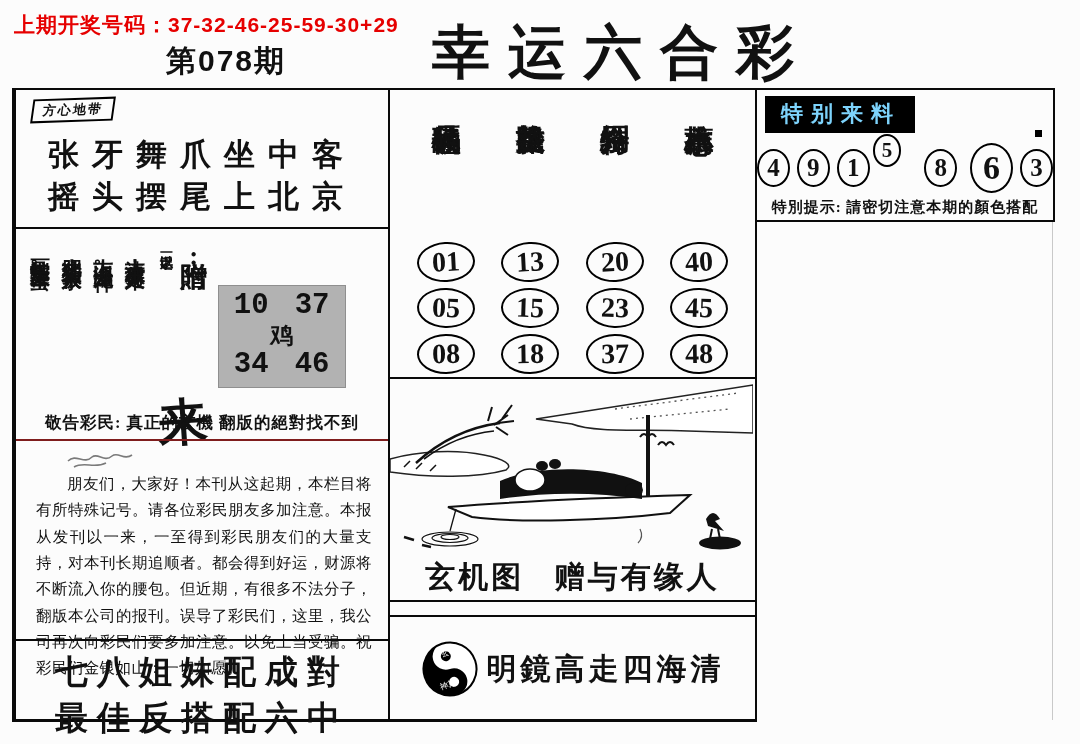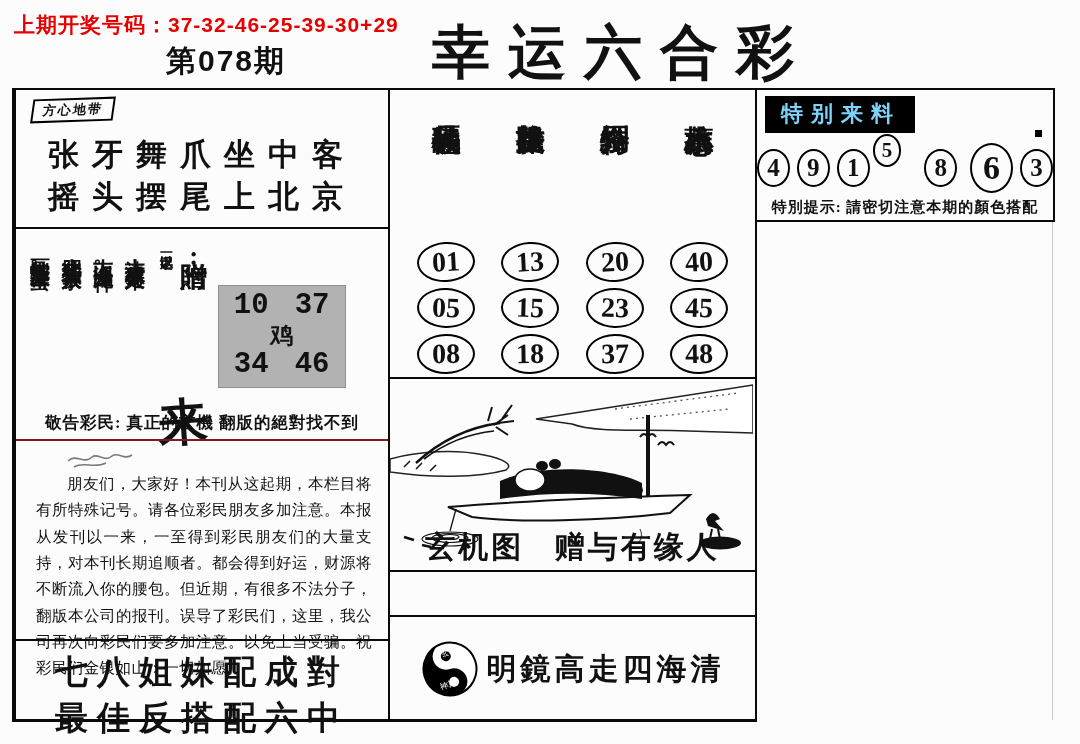--- a/index.html
+++ b/index.html
@@ -56,21 +56,21 @@
   #picks{height:287px;box-sizing:border-box;display:flex;justify-content:space-around;padding:12px 14px 0 14px;}
   .pick-group{display:flex;flex-direction:column;align-items:center;}
   .pick-header{font-size:29px;font-weight:bold;line-height:1.22;height:152px;}
   .pick-nums{display:flex;flex-direction:column;align-items:center;margin-top:6px;}
   .num-circle{width:54px;height:36px;border:2px solid #000;border-radius:50%;display:flex;align-items:center;
               justify-content:center;font-size:28px;font-weight:bold;margin:3px 0;}
   .num-circle:nth-child(1){transform:rotate(-3deg);}
   .num-circle:nth-child(2){transform:rotate(2deg);}
   .num-circle:nth-child(3){transform:rotate(-1deg);}
 
-  #mystic{position:absolute;left:0;top:287px;width:365px;height:195px;box-sizing:border-box;
+  #mystic{position:absolute;left:0;top:287px;width:365px;height:225px;box-sizing:border-box;
           border-top:2px solid #0a0a0a;border-bottom:2px solid #0a0a0a;}
   #mystic svg{display:block;}
   #mystic-caption{position:absolute;bottom:2px;left:0;width:100%;text-align:center;font-size:30px;font-weight:bold;letter-spacing:3px;}
   #mystic-caption span{margin:0 10px;}
 
   #mid-bottom{position:absolute;left:0;top:525px;width:365px;height:107px;box-sizing:border-box;
               border-top:2px solid #0a0a0a;display:flex;align-items:center;justify-content:center;gap:8px;}
   #taiji{flex:0 0 auto;margin-top:-2px;}
   .couplet-mid{font-size:30px;font-weight:bold;letter-spacing:4px;line-height:1.35;white-space:nowrap;}
 
@@ -83,21 +83,21 @@
   .sp-sup{width:29px;height:29px;font-size:21px;transform:translateY(-18px);margin-left:-4px;}
   .sp-big{width:46px;height:46px;font-size:34px;margin-left:6px;}
   .sp-gap{margin-left:16px;}
   #special-tip{position:absolute;bottom:3px;left:0;width:100%;text-align:center;font-size:15px;font-weight:bold;letter-spacing:1px;}
 </style>
 </head>
 <body>
 
 <div id="page">
 
-  <div id="prev-draw" class="sans">上期开奖号码：37-32-46-25-39-30+29</div>
+  <div id="prev-draw" class="sans">上期开奖号码：37-32-46-25-59-30+29</div>
   <div id="issue" class="sans">第078期</div>
   <div id="title">幸运六合彩</div>
 
   <div id="left-panel">
 
     <div id="lsecA" class="lsec">
       <span id="ribbon">方心地带</span>
       <div id="slogans">
         <div class="slogan">张牙舞爪坐中客</div>
         <div class="slogan">摇头摆尾上北京</div>

